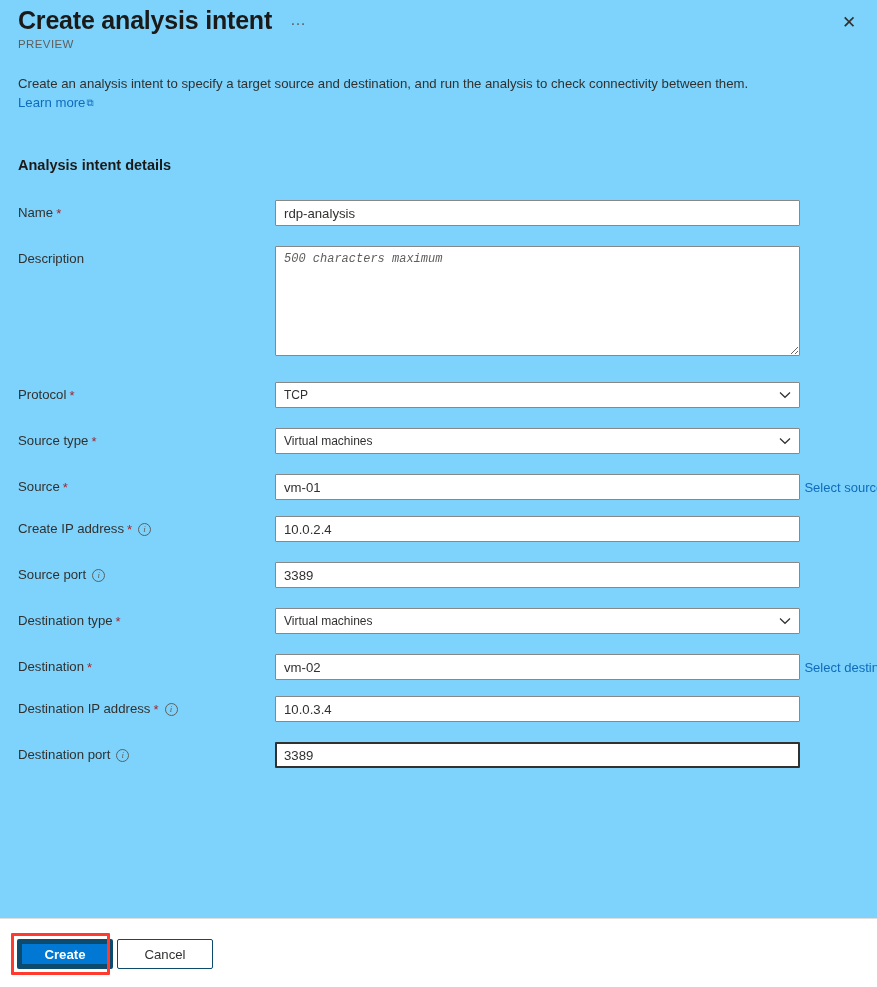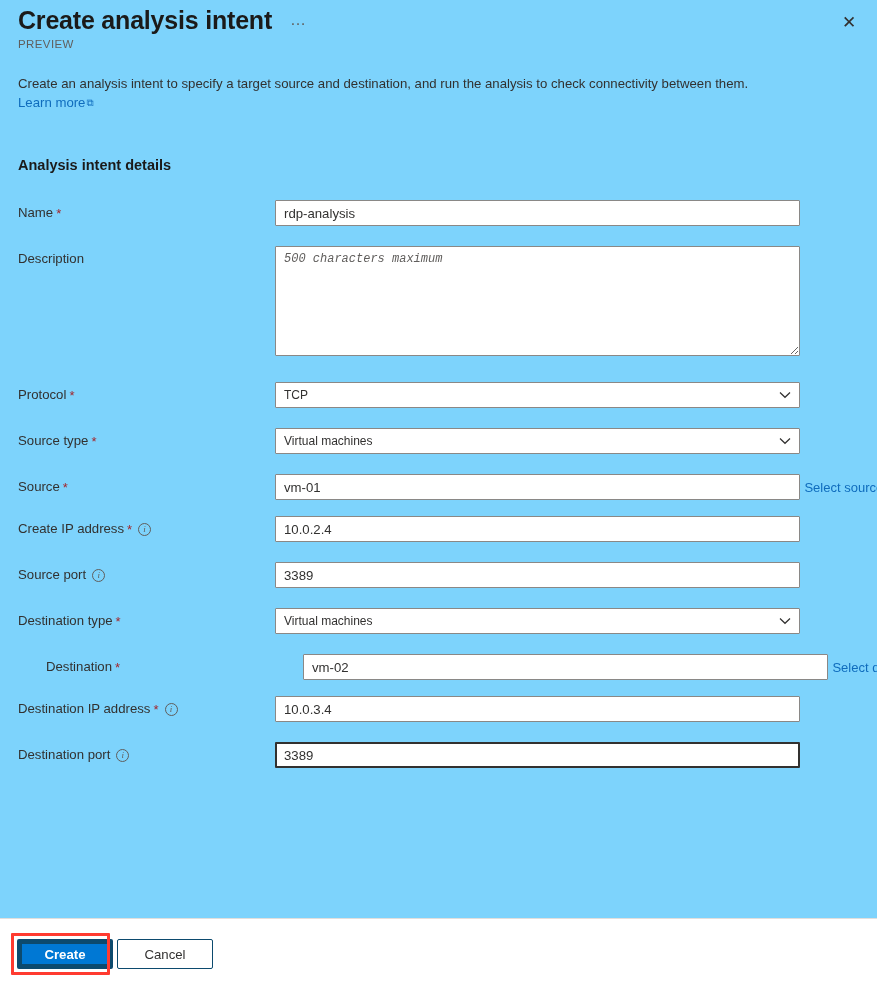--- a/index.html
+++ b/index.html
@@ -386,21 +386,21 @@
           </div>
           <span class="chevron">
             <svg width="12" height="8" viewBox="0 0 12 8">
                 <path d="M1 1.5 L6 6.3 L11 1.5" stroke="#323130" stroke-width="1.2" fill="none"></path>
               </svg>
           </span>
         </div>
       </div>
     </div>
 
-    <div class="field-row" style="margin-bottom:16px;margin-left:28px;">
+    <div class="field-row" style="margin-bottom:16px;">
       <div class="field-label">
         <span>Destination</span>
         <span class="req">*</span>
       </div>
       <div class="field-control">
         <input class="txt-input" type="text" value="vm-02" style="">
         <div class="sub-link">Select destination</div>
       </div>
     </div>
 

